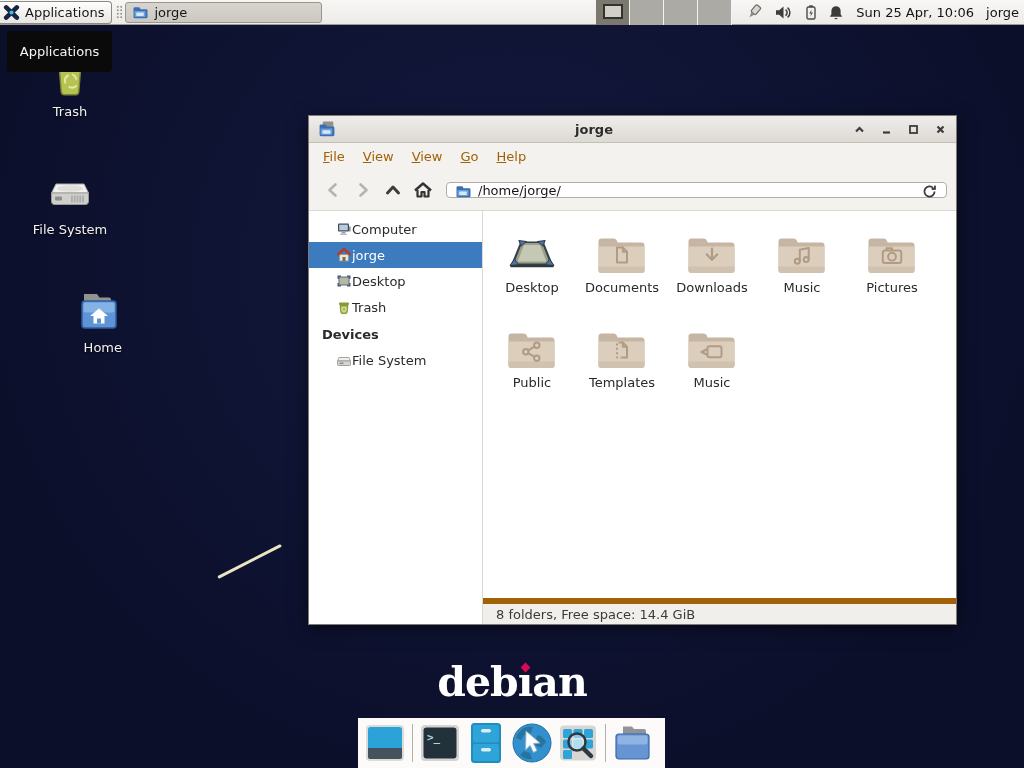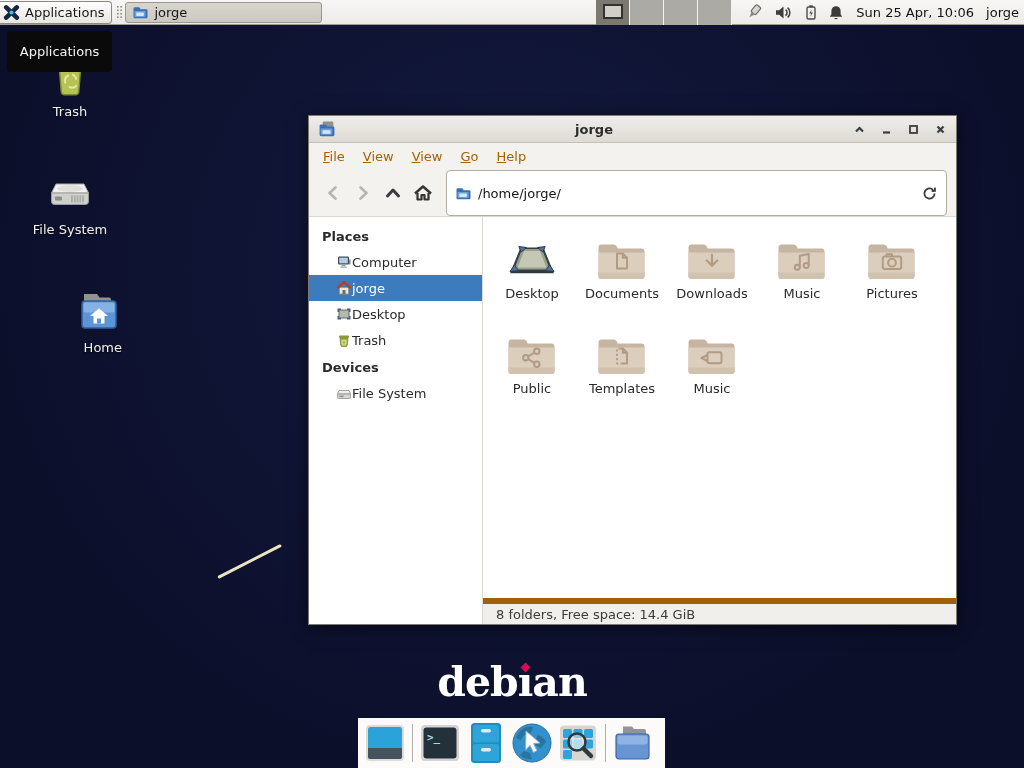--- a/index.html
+++ b/index.html
@@ -48,22 +48,22 @@
 .titlebar { flex:0 0 27px; background:linear-gradient(#efedea,#dddad4); border-bottom:1px solid #c3bfb9;
   display:flex; align-items:center; padding:0 9px; }
 .wtitle { flex:1; text-align:center; font-size:13px; font-weight:bold; color:#2c2c2c; }
 .controls { display:flex; gap:13px; }
 .wbtn { width:14px; height:14px; display:flex; align-items:center; justify-content:center; background:none; border:none; }
 .menubar { flex:0 0 27px; display:flex; align-items:center; padding:0 5px; font-size:13px; color:#a16207; background:#f4f2ef; }
 .menu-item { display:inline-block; padding:4px 9px; }
 .menu-item::first-letter { text-decoration:underline; }
 .toolbar { flex:0 0 41px; display:flex; align-items:center; padding:0 9px; background:#f4f2ef; border-bottom:1px solid #dcd8d2; }
 .tbtn { width:30px; height:30px; display:flex; align-items:center; justify-content:center; background:none; border:none; border-radius:3px; }
-.addressbar { flex:1; height:46px; margin-left:8px; background:#fff; border:1px solid #b2aea7; border-radius:4px;
-  display:flex; align-items:center; gap:7px; padding:0 8px; font-size:13px; color:#141414; }
+.addressbar { flex:1; height:16px; margin-left:8px; background:#fff; border:1px solid #b2aea7; border-radius:4px;
+  display:flex; align-items:flex-start; gap:7px; padding:0 8px; font-size:13px; color:#141414; }
 .addr-reload { margin-left:auto; display:flex; }
 .wbody { flex:1; min-height:0; display:flex; background:#fff; }
 .sidebar { flex:0 0 174px; border-right:1px solid #dcd8d2; background:#fff; padding-top:5px; overflow:hidden; }
 .side-header { font-size:13px; font-weight:bold; color:#2a2a2a; padding:7px 6px 5px 13px; }
 .side-item { height:26px; display:flex; align-items:center; padding-left:27px; font-size:13px; color:#2a2a2a; }
 .side-item.selected { background:#3d7bbf; color:#fff; }
 .rightcol { flex:1; display:flex; flex-direction:column; min-width:0; }
 .main { flex:1; padding:10px 0 0 4px; }
 .fgrid { display:grid; grid-template-columns:repeat(5,90px); grid-auto-rows:95px; }
 .gitem { display:flex; flex-direction:column; align-items:center; }
@@ -361,21 +361,20 @@
         <svg width="17" height="17" viewBox="0 0 17 17">
             <path d="M13.6 8.5 a5.1 5.1 0 1 1-1.5-3.6" fill="none" stroke="#3c3c3c" stroke-width="1.8"></path>
             <path d="M13.9 2.6 l.1 3.3 -3.3 .1" fill="none" stroke="#3c3c3c" stroke-width="1.8"></path>
           </svg>
       </span>
     </div>
   </div>
 
   <div class="wbody">
     <div class="sidebar">
-      <div class="side-header">Places</div>
       <div class="side-item">
         <span style="display:flex">
           <svg width="16" height="16" viewBox="0 0 16 16">
               <rect x="2" y="2.5" width="11" height="8" rx="1" fill="#3f4a58"></rect>
               <rect x="3.2" y="3.7" width="8.6" height="5.6" fill="#b8cce0"></rect>
               <rect x="13" y="5.5" width="1.6" height="5" fill="#8a8f96"></rect>
               <rect x="5.5" y="10.5" width="4" height="2" fill="#9aa0a8"></rect>
               <rect x="4" y="12.5" width="7" height="1.5" rx="0.7" fill="#b9bdc3"></rect>
             </svg>
         </span>

